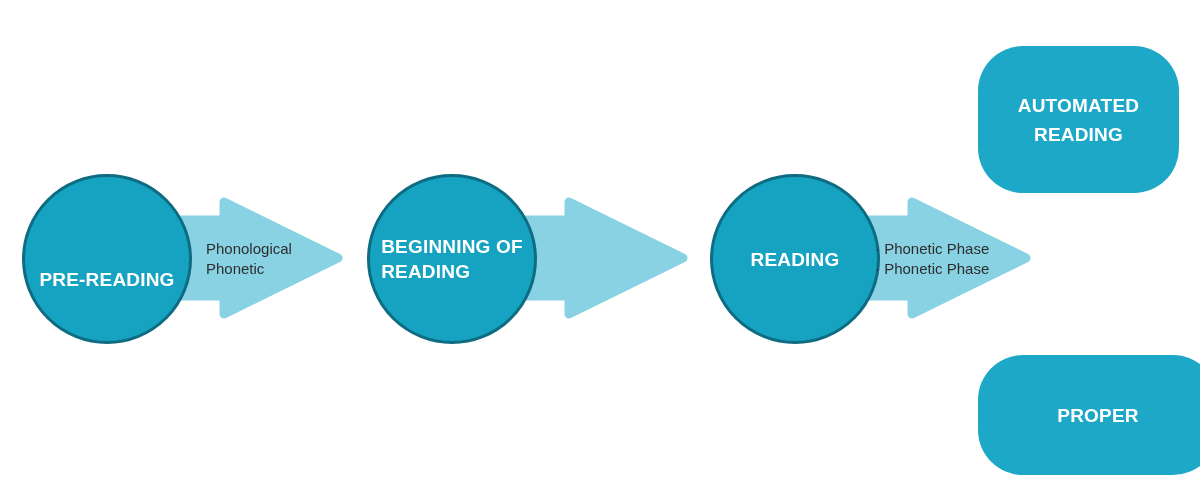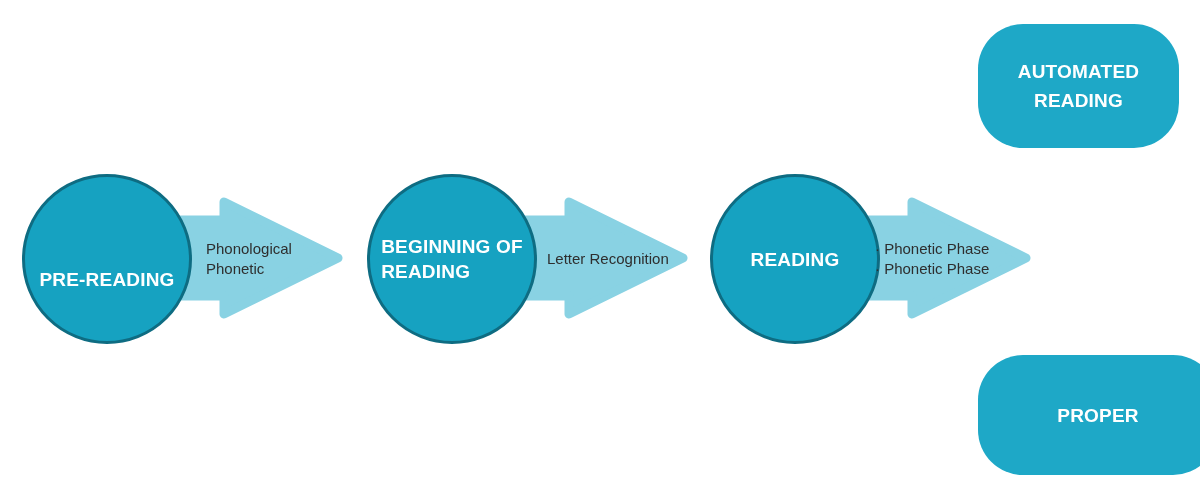--- a/index.html
+++ b/index.html
@@ -86,21 +86,21 @@
     font-size: 19px;
     line-height: 29px;
     text-align: center;
     display: flex;
     flex-direction: column;
     align-items: center;
     justify-content: center;
     letter-spacing: 0.2px;
   }
   .outcome .line { display: block; }
-  #outcome-0 { left: 978px; top: 24px;  width: 201px; height: 124px; }
+  #outcome-0 { left: 978px; top: 46px;  width: 201px; height: 147px; }
   #outcome-1 { left: 978px; top: 355px; width: 240px; height: 120px; }
 </style>
 </head>
 <body>
 
 <div class="canvas">
 
   <div class="stage" id="stage-0">
     <svg class="arrow-svg" width="238" height="124" viewBox="0 0 238 124">
       <polygon points="4,24 117,24 117,6 231,62 117,118 117,100 4,100" fill="#89d2e3" stroke="#89d2e3" stroke-width="9" stroke-linejoin="round"></polygon>
@@ -119,23 +119,20 @@
   <div class="stage" id="stage-1">
     <svg class="arrow-svg" width="238" height="124" viewBox="0 0 238 124">
       <polygon points="4,24 117,24 117,6 231,62 117,118 117,100 4,100" fill="#89d2e3" stroke="#89d2e3" stroke-width="9" stroke-linejoin="round"></polygon>
     </svg>
     <div class="stage-circle">
       <div class="stage-label">
         <span class="line">BEGINNING OF</span>
         <span class="line">READING</span>
       </div>
     </div>
-    <div class="arrow-label">
-      <span class="line">Letter Recognition</span>
-    </div>
   </div>
 
   <div class="stage" id="stage-2">
     <svg class="arrow-svg" width="238" height="124" viewBox="0 0 238 124">
       <polygon points="4,24 117,24 117,6 231,62 117,118 117,100 4,100" fill="#89d2e3" stroke="#89d2e3" stroke-width="9" stroke-linejoin="round"></polygon>
     </svg>
     <div class="stage-circle">
       <div class="stage-label">
         <span class="line">READING</span>
       </div>

